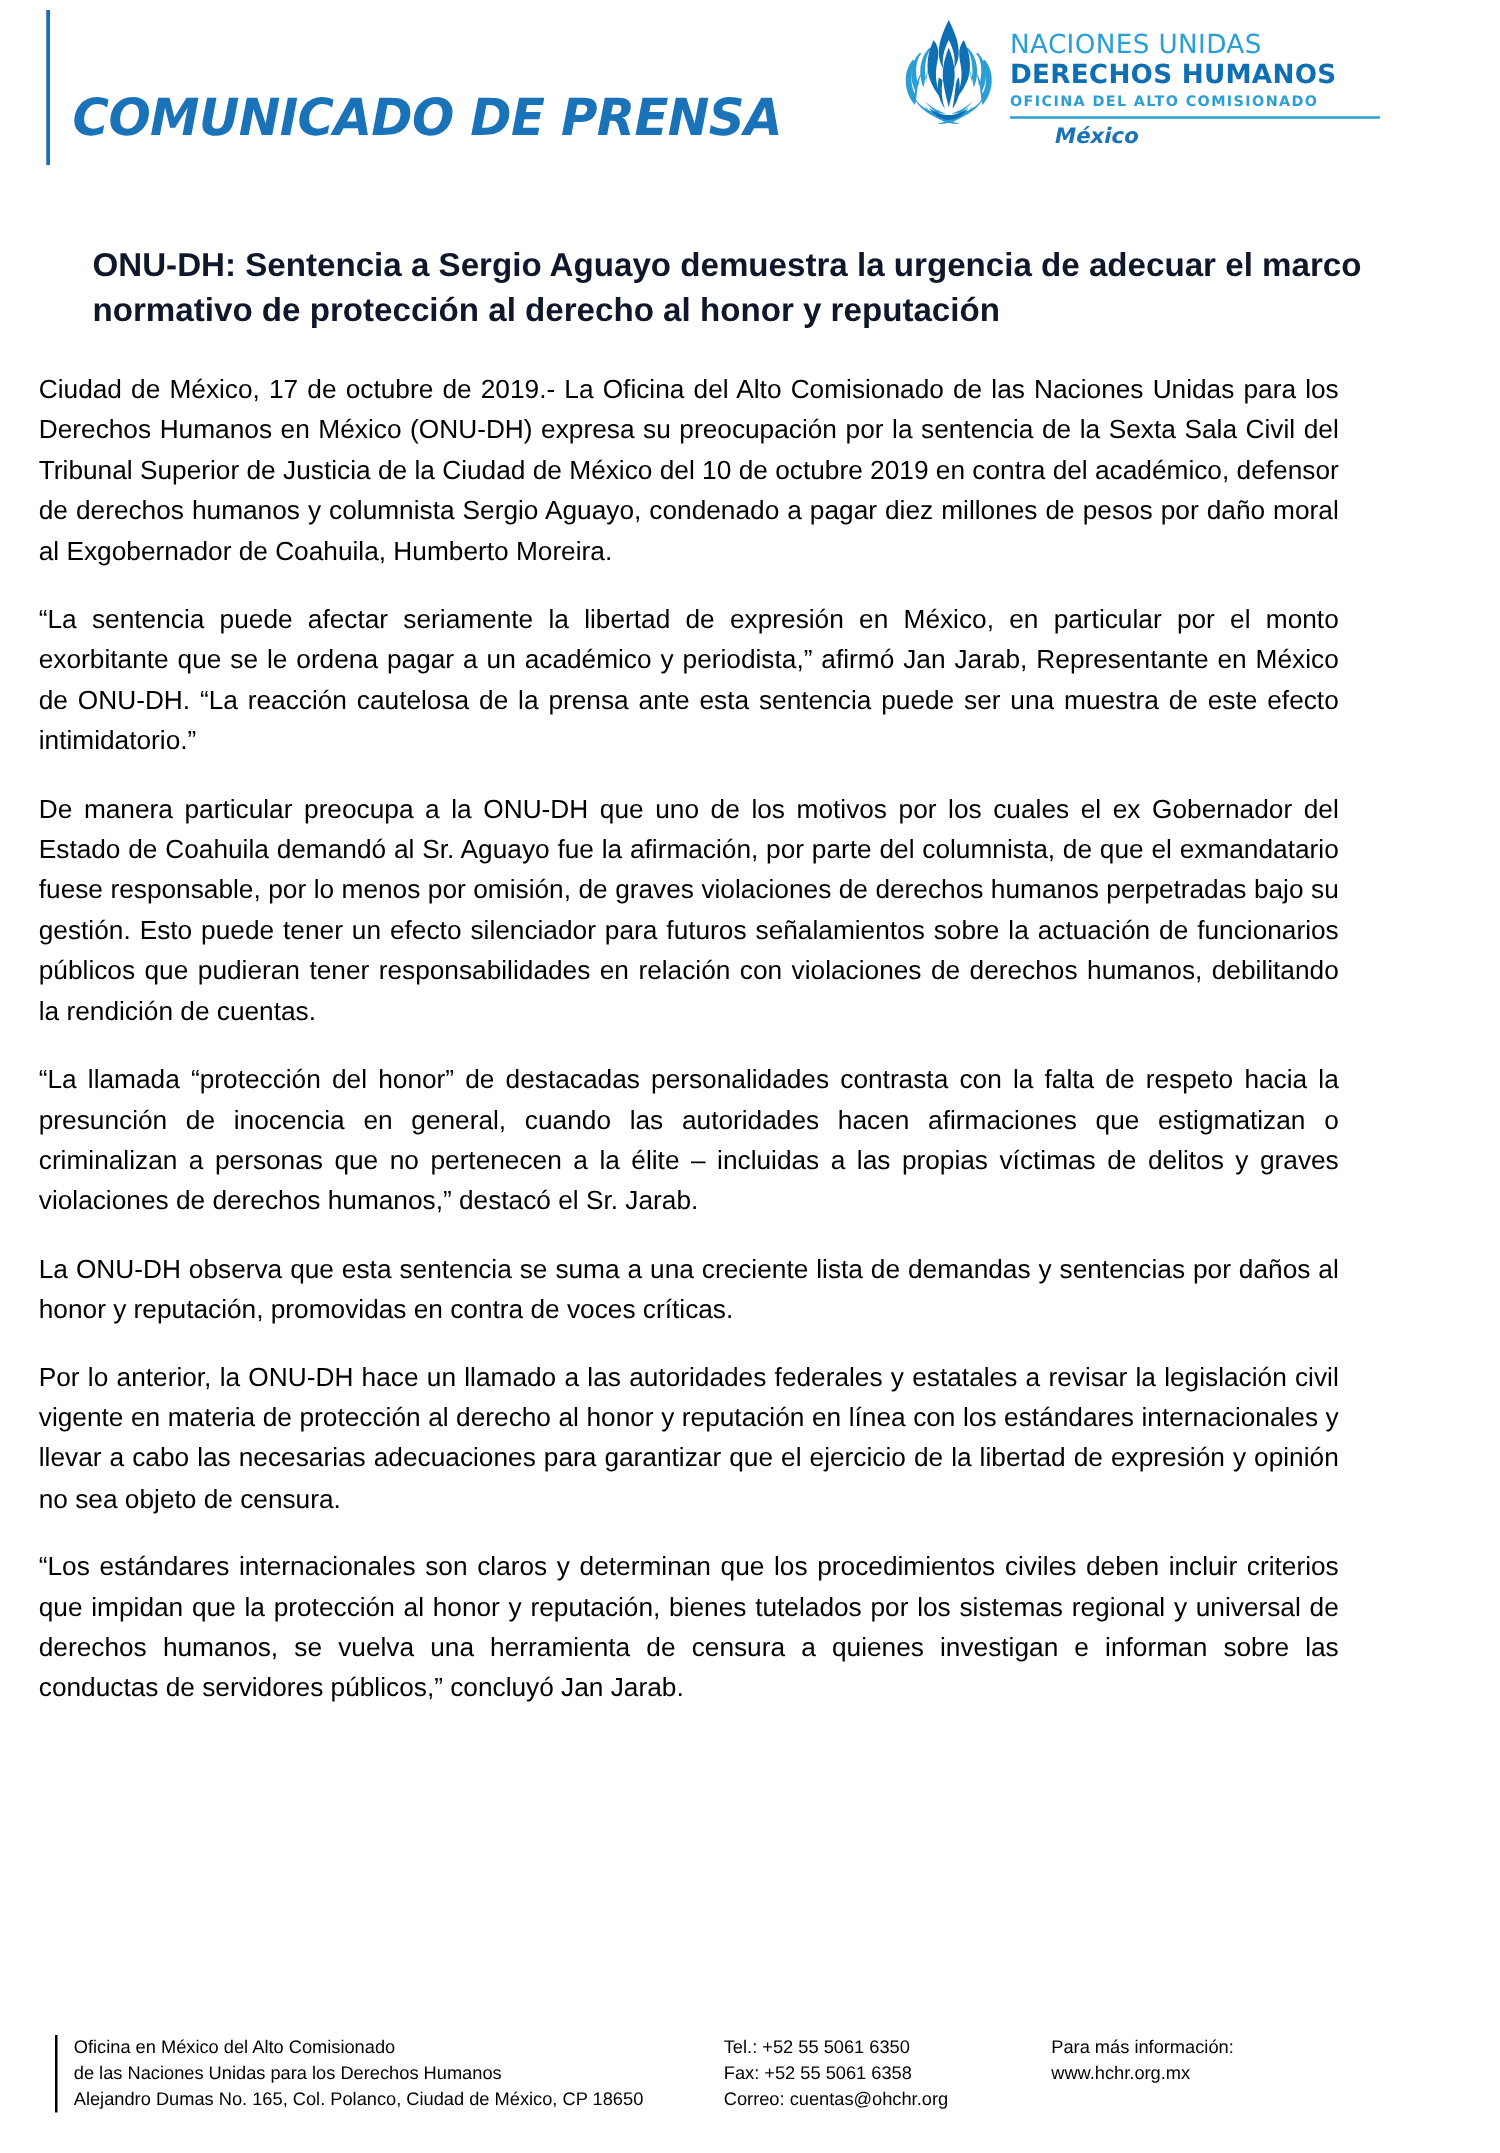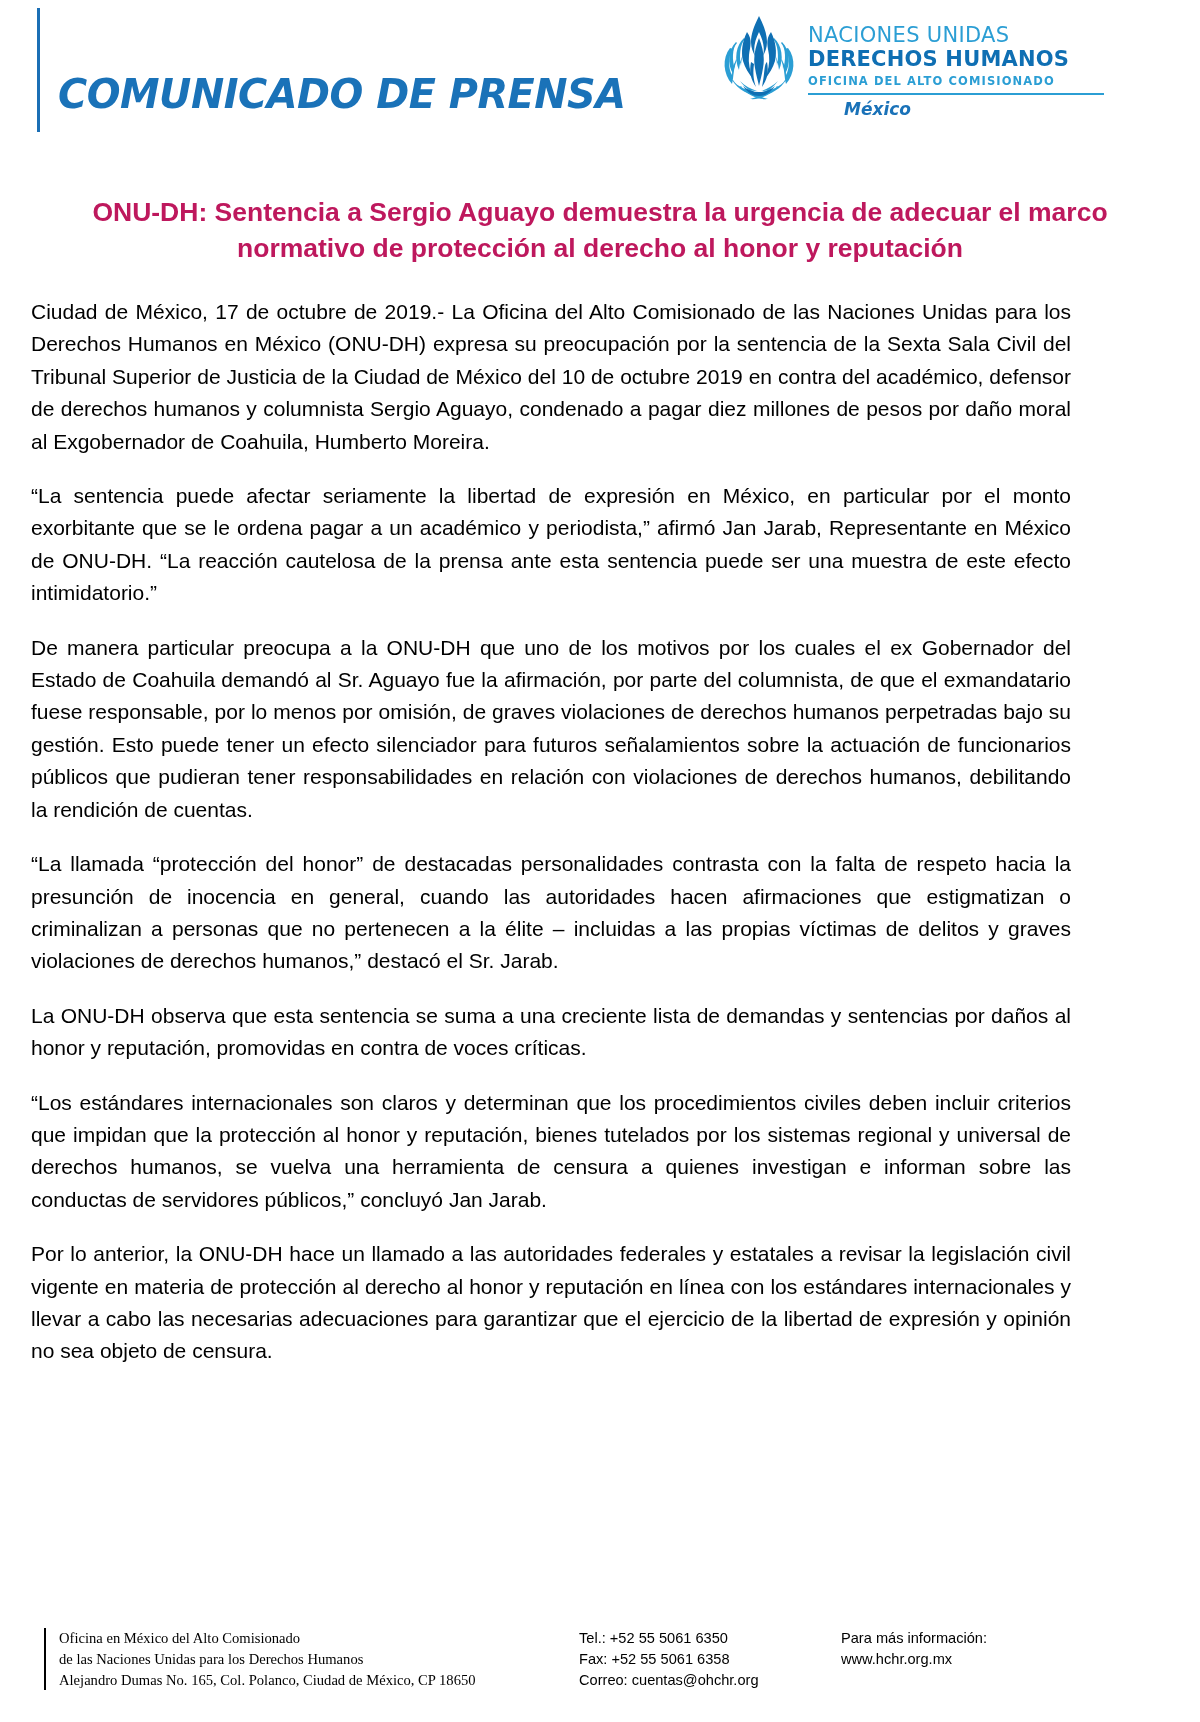--- a/index.html
+++ b/index.html
@@ -100,26 +100,25 @@
     font-weight: bold;
     font-style: italic;
     color: #1a72b8;
     margin-top: 4px;
     margin-left: 36px;
   }
 
   
   .doc-title {
     margin: 44px 74px 0 74px;
-    text-align: center;
     font-family: "Liberation Sans", sans-serif;
     font-weight: bold;
     font-size: 26.5px;
     line-height: 36px;
-    color: #be185d;
+    color: #0f172a;
   }
 
   
   .body-wrap {
     margin: 30px 31px 0 31px;
     width: 1040px;
   }
   .para {
     text-align: justify;
     font-family: "Liberation Sans", sans-serif;
@@ -146,21 +145,21 @@
     margin-right: 13px;
     flex: 0 0 auto;
   }
   .footer-col {
     font-family: "Liberation Sans", sans-serif;
     font-size: 14.6px;
     line-height: 21px;
     color: #000000;
     white-space: nowrap;
   }
-  .footer-col.address { width: 520px; font-family: Liberation Serif, serif; }
+  .footer-col.address { width: 520px; }
   .footer-col.contact { width: 262px; }
   .footer-col.more    { width: 280px; }
 </style>
 </head>
 <body>
 
 <div class="header">
 
   <div class="header-rule"></div>
 
@@ -210,22 +209,22 @@
 </div>
 
 <h1 class="doc-title">ONU-DH: Sentencia a Sergio Aguayo demuestra la urgencia de adecuar el marco normativo de protección al derecho al honor y reputación</h1>
 
 <div class="body-wrap">
   <p class="para">Ciudad de México, 17 de octubre de 2019.- La Oficina del Alto Comisionado de las Naciones Unidas para los Derechos Humanos en México (ONU-DH) expresa su preocupación por la sentencia de la Sexta Sala Civil del Tribunal Superior de Justicia de la Ciudad de México del 10 de octubre 2019 en contra del académico, defensor de derechos humanos y columnista Sergio Aguayo, condenado a pagar diez millones de pesos por daño moral al Exgobernador de Coahuila, Humberto Moreira.</p>
   <p class="para">“La sentencia puede afectar seriamente la libertad de expresión en México, en particular por el monto exorbitante que se le ordena pagar a un académico y periodista,” afirmó Jan Jarab, Representante en México de ONU-DH. “La reacción cautelosa de la prensa ante esta sentencia puede ser una muestra de este efecto intimidatorio.”</p>
   <p class="para">De manera particular preocupa a la ONU-DH que uno de los motivos por los cuales el ex Gobernador del Estado de Coahuila demandó al Sr. Aguayo fue la afirmación, por parte del columnista, de que el exmandatario fuese responsable, por lo menos por omisión, de graves violaciones de derechos humanos perpetradas bajo su gestión. Esto puede tener un efecto silenciador para futuros señalamientos sobre la actuación de funcionarios públicos que pudieran tener responsabilidades en relación con violaciones de derechos humanos, debilitando la rendición de cuentas.</p>
   <p class="para">“La llamada “protección del honor” de destacadas personalidades contrasta con la falta de respeto hacia la presunción de inocencia en general, cuando las autoridades hacen afirmaciones que estigmatizan o criminalizan a personas que no pertenecen a la élite – incluidas a las propias víctimas de delitos y graves violaciones de derechos humanos,” destacó el Sr. Jarab.</p>
   <p class="para">La ONU-DH observa que esta sentencia se suma a una creciente lista de demandas y sentencias por daños al honor y reputación, promovidas en contra de voces críticas.</p>
+  <p class="para">Por lo anterior, la ONU-DH hace un llamado a las autoridades federales y estatales a revisar la legislación civil vigente en materia de protección al derecho al honor y reputación en línea con los estándares internacionales y llevar a cabo las necesarias adecuaciones para garantizar que el ejercicio de la libertad de expresión y opinión no sea objeto de censura.</p>
   <p class="para">“Los estándares internacionales son claros y determinan que los procedimientos civiles deben incluir criterios que impidan que la protección al honor y reputación, bienes tutelados por los sistemas regional y universal de derechos humanos, se vuelva una herramienta de censura a quienes investigan e informan sobre las conductas de servidores públicos,” concluyó Jan Jarab.</p>
-  <p class="para">Por lo anterior, la ONU-DH hace un llamado a las autoridades federales y estatales a revisar la legislación civil vigente en materia de protección al derecho al honor y reputación en línea con los estándares internacionales y llevar a cabo las necesarias adecuaciones para garantizar que el ejercicio de la libertad de expresión y opinión no sea objeto de censura.</p>
 </div>
 
 <div class="footer">
   <div class="footer-bar"></div>
 
   <div class="footer-col address">
     <div>Oficina en México del Alto Comisionado</div>
     <div>de las Naciones Unidas para los Derechos Humanos</div>
     <div>Alejandro Dumas No. 165, Col. Polanco, Ciudad de México, CP 18650</div>
   </div>

